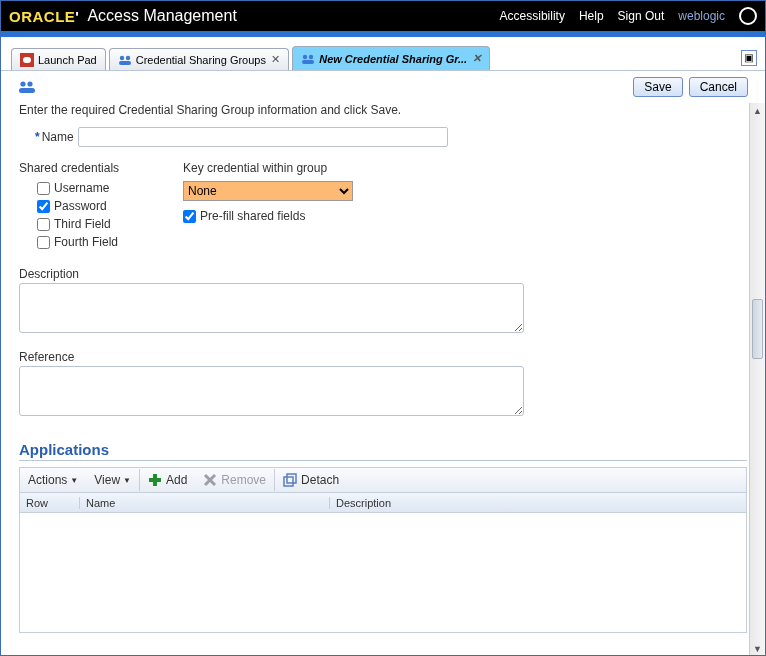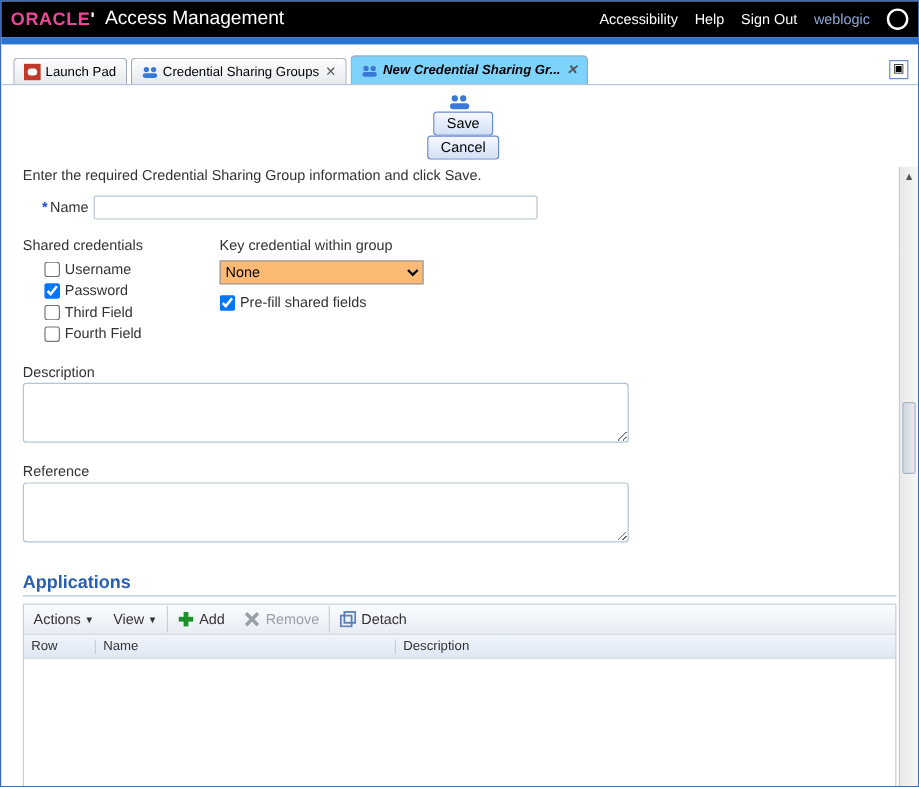--- a/index.html
+++ b/index.html
@@ -1,41 +1,41 @@
 <!DOCTYPE html>
 <html><head>
 <meta charset="utf-8">
 <style>
   * { box-sizing: border-box; margin: 0; padding: 0; font-family: Tahoma, Arial, sans-serif; }
   body { width: 766px; height: 656px; overflow: hidden; background: #fff; border: 1px solid #3e6bb5; }
 
   
   .hdr { height: 30px; background: #000; display: flex; align-items: center; color: #fff; padding: 0 8px; }
   .hdr .brand { font-weight: bold; font-size: 15px; letter-spacing: 0.5px; }
-  .hdr .brand .o { color: #ec4899; }
+  .hdr .brand .o { color: #fde047; }
   .hdr .brand .r { color: #fff; }
   .hdr .title { font-size: 16px; margin-left: 8px; }
   .hdr .sp { flex: 1; }
   .hdr .lnk { font-size: 12px; margin-left: 14px; color: #fff; cursor: pointer; }
   .hdr .user { color: #8aa9d6; }
   .hdr .ring { width: 18px; height: 18px; border: 2px solid #fff; border-radius: 50%; margin-left: 14px; }
 
   .bluebar { height: 6px; background: #2b73d0; }
   .gap { height: 10px; }
 
   
   .tabrow { display: flex; align-items: flex-end; padding-left: 10px; position: relative; height: 24px; border-bottom: 1px solid #b9c7d8; }
   .tab { display: flex; align-items: center; height: 22px; padding: 0 8px; font-size: 11px; border: 1px solid #9fa8b8; border-bottom: none; border-radius: 4px 4px 0 0; margin-right: 3px; background: linear-gradient(#fdfdfd,#e6eaf0); cursor: pointer; }
   .tab.active { background: #7dd3fc; font-weight: bold; font-style: italic; height: 24px; position: relative; z-index: 2; }
   .tab .ticon { width: 14px; height: 14px; margin-right: 4px; display:inline-flex; align-items:center; justify-content:center; }
   .tab .x { margin-left: 5px; color: #555; font-size: 11px; cursor: pointer; }
   .tabrow .right-ic { position: absolute; right: 8px; top: 3px; width: 16px; height: 16px; border: 1px solid #6a8ccf; background: #fff; font-size: 10px; text-align:center; line-height:14px; cursor: pointer; }
 
   
-  .iconbar { display: flex; align-items: center; padding: 6px 17px; flex-direction: column; }
+  .iconbar { display: flex; align-items: center; padding: 6px 17px; }
   .iconbar .grpicon { width: 18px; height: 16px; }
   .iconbar .sp { flex: 1; }
   .btn { font-size: 12px; padding: 2px 10px; border: 1px solid #6a8ccf; border-radius: 3px; background: linear-gradient(#f4f8ff,#d2e1f5); cursor: pointer; margin-left: 6px; }
 
   
   .scrollwrap { position: relative; height: 554px; }
   .content { position:absolute; inset:0; padding: 0 18px 10px 18px; overflow:hidden; font-size: 12px; color: #333; }
   .vscroll { position:absolute; right:0; top:0; bottom:0; width:16px; background: linear-gradient(90deg,#e9e9e9,#f6f6f6); border-left:1px solid #ccc; }
   .vscroll .arrow { height:16px; text-align:center; font-size:9px; line-height:16px; color:#555; cursor:pointer; }
   .vscroll .track { position:absolute; top:16px; bottom:16px; left:0; right:0; }

